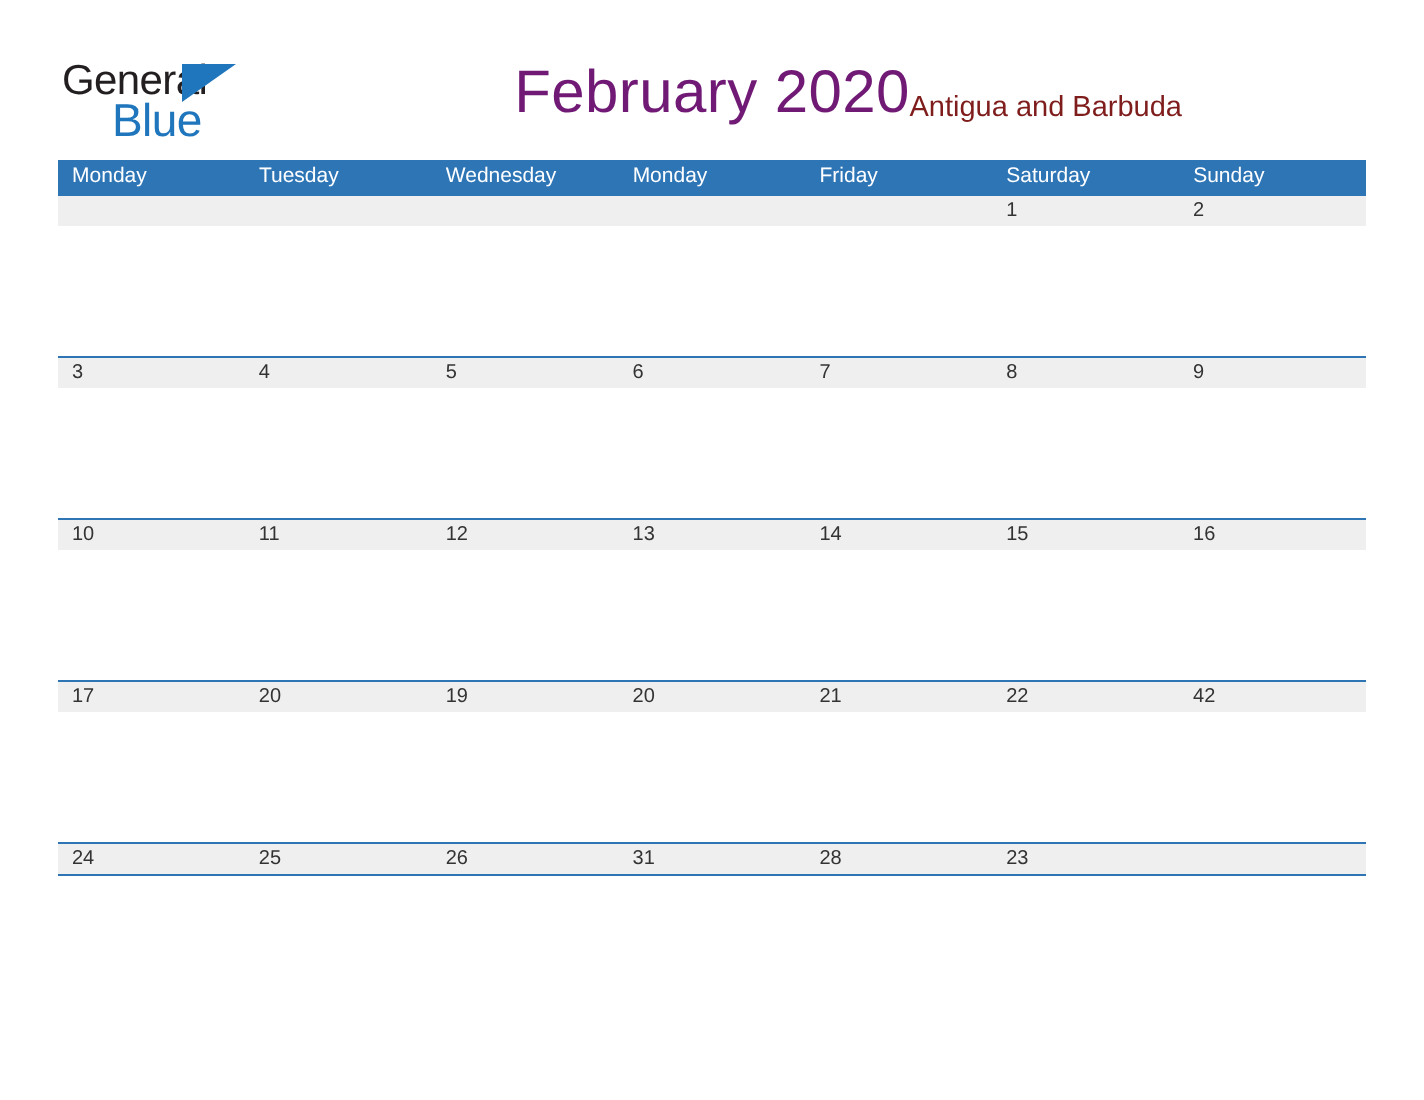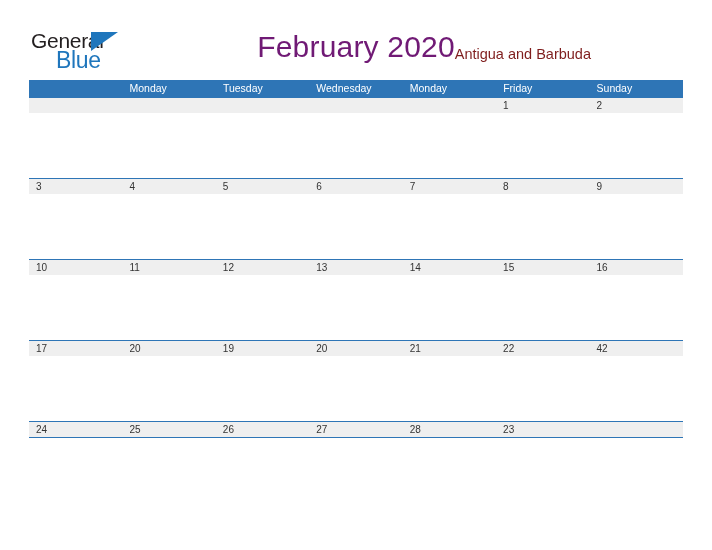--- a/index.html
+++ b/index.html
@@ -170,20 +170,21 @@
 </div>
 
 <div class="calendar">
 
   <div class="cal-row weekday-row">
     <div class="weekday-cell">Monday</div>
     <div class="weekday-cell">Tuesday</div>
     <div class="weekday-cell">Wednesday</div>
     <div class="weekday-cell">Monday</div>
     <div class="weekday-cell">Friday</div>
+    <div class="weekday-cell">Saturday</div>
     <div class="weekday-cell">Sunday</div>
   </div>
 
   <div class="week">
     <div class="week-dates">
       <div class="date-cell"></div>
       <div class="date-cell"></div>
       <div class="date-cell"></div>
       <div class="date-cell"></div>
       <div class="date-cell"></div>
@@ -262,21 +263,21 @@
       <div class="body-cell"></div>
       <div class="body-cell"></div>
     </div>
   </div>
 
   <div class="week">
     <div class="week-dates">
       <div class="date-cell">24</div>
       <div class="date-cell">25</div>
       <div class="date-cell">26</div>
-      <div class="date-cell">27</div>
+      <div class="date-cell">31</div>
       <div class="date-cell">28</div>
       <div class="date-cell">23</div>
       <div class="date-cell"></div>
     </div>
   </div>
 
   <div class="calendar-bottom-rule"></div>
 
 </div>
 

